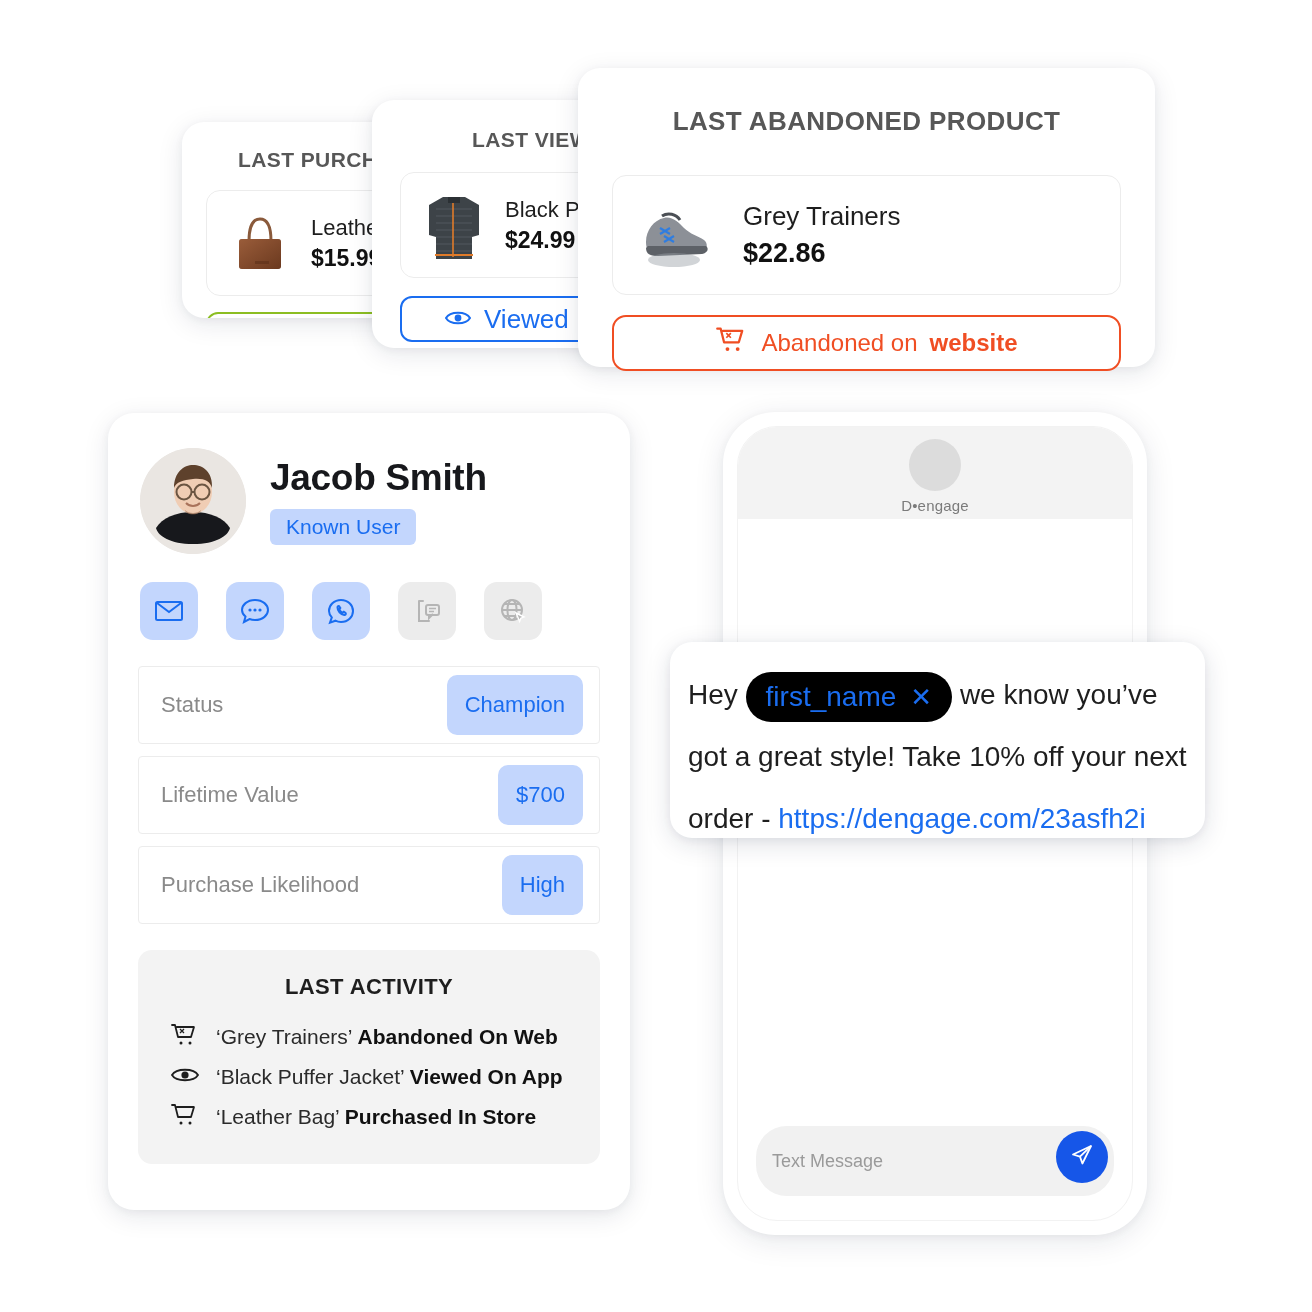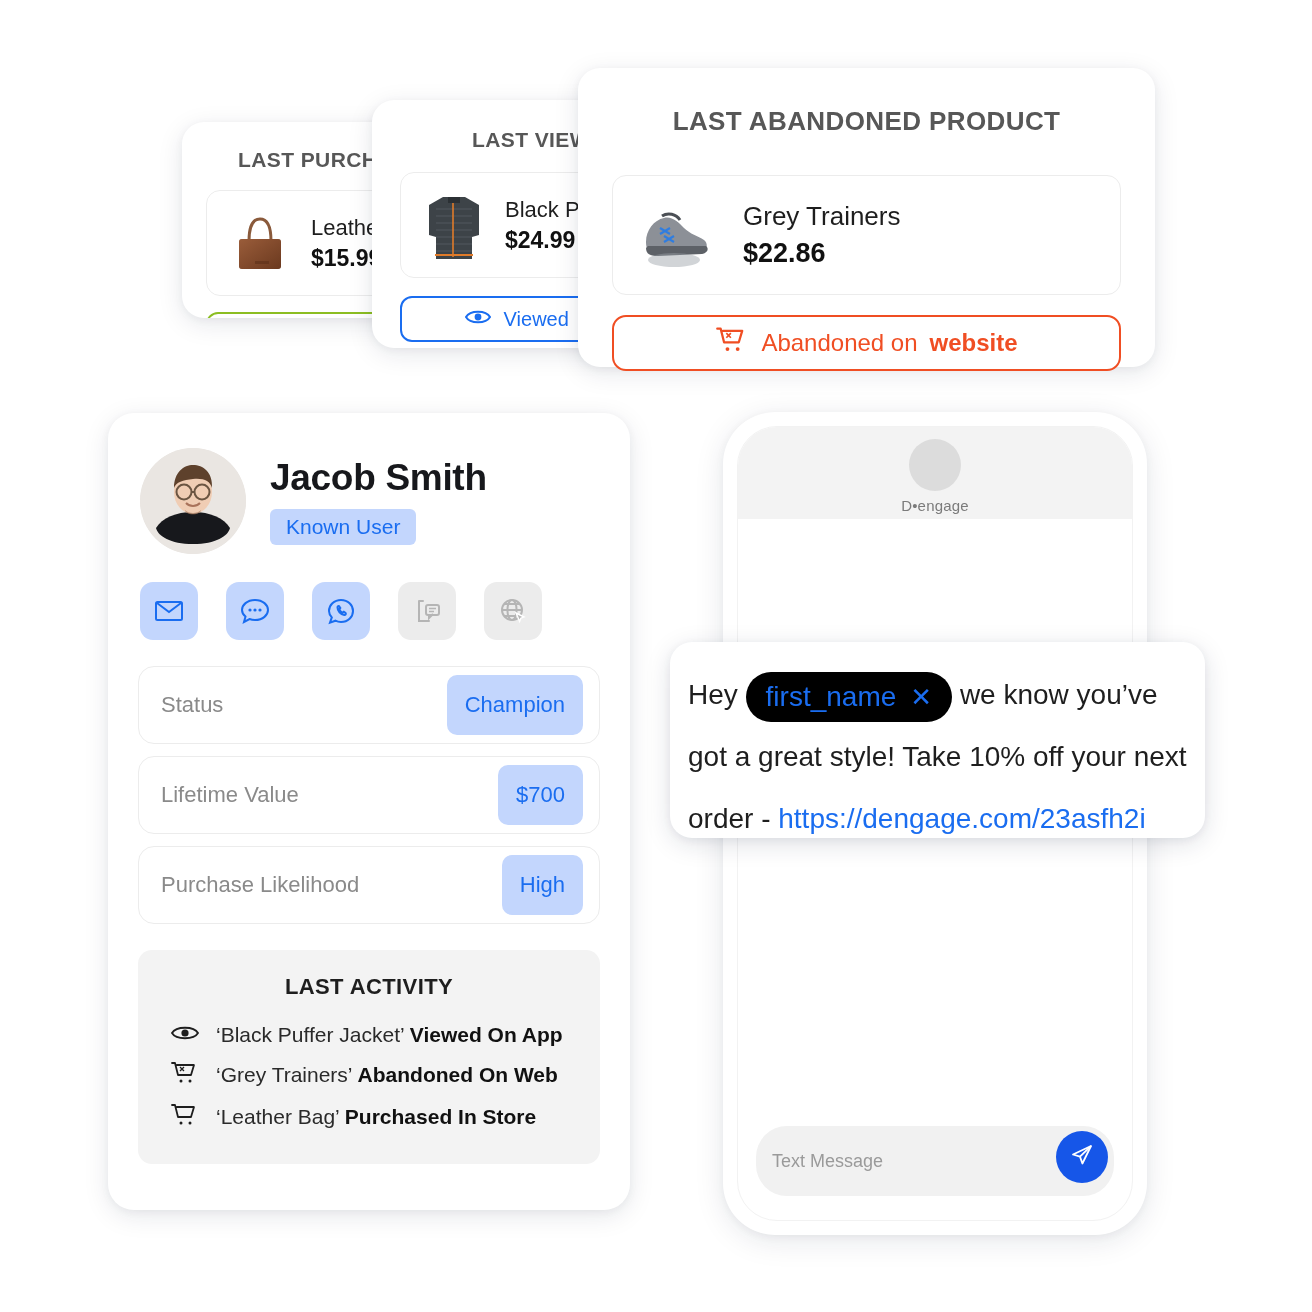--- a/index.html
+++ b/index.html
@@ -44,21 +44,21 @@
   .prod-name { font-size: 22px; color: #1e1e1e; white-space: nowrap; }
   .prod-price { font-size: 23px; font-weight: 700; color: #111; margin-top: 4px; white-space: nowrap; }
 
   
   .action {
     display: flex; align-items: center; justify-content: center;
     gap: 12px;
     border-radius: 12px;
     border: 2px solid;
     height: 46px;
-    font-size: 20px;
+    font-size: 26px;
     white-space: nowrap;
     background: #fff;
   }
   .action.green { border-color: #8CBE22; color: #8CBE22; }
   .action.blue  { border-color: #1A6DF0; color: #1A6DF0; }
   .action.orange{ border-color: #F04E23; color: #F04E23; font-size: 24px; height: 56px; border-radius: 14px; }
   .action b { font-weight: 700; }
 
   
   #profile-card { left: 108px; top: 413px; width: 522px; height: 797px; border-radius: 26px; }
@@ -80,21 +80,21 @@
   .chan {
     width: 58px; height: 58px; border-radius: 13px;
     display: flex; align-items: center; justify-content: center;
   }
   .chan.on { background: #c3d6fd; }
   .chan.off { background: #ececec; }
 
   .attr-list { padding: 26px 30px 0 30px; display: flex; flex-direction: column; gap: 12px; }
   .attr-row {
     display: flex; align-items: center; justify-content: space-between;
-    border: 1px solid #ececec; border-radius: 16px;
+    border: 1px solid #ececec; border-radius: 4px;
     height: 78px; padding: 0 16px 0 22px;
   }
   .attr-label { font-size: 22px; color: #8a8a8a; }
   .attr-value {
     background: #c3d6fd; color: #1A6DF0;
     font-size: 22px; border-radius: 10px; padding: 17px 18px;
   }
 
   .activity {
     margin: 26px 30px 0 30px;
@@ -339,43 +339,43 @@
         <span class="attr-label">Purchase Likelihood</span>
         <span class="attr-value">High</span>
       </div>
     </div>
 
     <div class="activity">
       <div class="activity-title">LAST ACTIVITY</div>
 
       <div class="act-row">
         <span>
-          <svg width="30" height="22" viewBox="0 0 30 22" fill="none" stroke="#1e1e1e" stroke-width="1.8">
-            <path d="M2 11 C6 4, 24 4, 28 11 C24 18, 6 18, 2 11 Z"></path>
-            <circle cx="15" cy="11" r="3.6" fill="#1e1e1e" stroke="none"></circle>
-          </svg>
-        </span>
-        <span class="act-text">
-          <span>‘Black Puffer Jacket’</span>
-          <b>Viewed On App</b>
-        </span>
-      </div>
-
-      <div class="act-row">
-        <span>
           <svg width="30" height="26" viewBox="0 0 30 26" fill="none" stroke="#1e1e1e" stroke-width="1.8">
             <path d="M2 3h3l3 12h13l3-10H7" stroke-linecap="round" stroke-linejoin="round"></path>
             <path d="M10 7l4 4M14 7l-4 4" stroke-width="1.3"></path>
             <circle cx="11" cy="21" r="1.5" fill="#1e1e1e" stroke="none"></circle>
             <circle cx="20" cy="21" r="1.5" fill="#1e1e1e" stroke="none"></circle>
           </svg>
         </span>
         <span class="act-text">
           <span>‘Grey Trainers’</span>
           <b>Abandoned On Web</b>
+        </span>
+      </div>
+
+      <div class="act-row">
+        <span>
+          <svg width="30" height="22" viewBox="0 0 30 22" fill="none" stroke="#1e1e1e" stroke-width="1.8">
+            <path d="M2 11 C6 4, 24 4, 28 11 C24 18, 6 18, 2 11 Z"></path>
+            <circle cx="15" cy="11" r="3.6" fill="#1e1e1e" stroke="none"></circle>
+          </svg>
+        </span>
+        <span class="act-text">
+          <span>‘Black Puffer Jacket’</span>
+          <b>Viewed On App</b>
         </span>
       </div>
 
       <div class="act-row">
         <span>
           <svg width="30" height="26" viewBox="0 0 30 26" fill="none" stroke="#1e1e1e" stroke-width="1.8">
             <path d="M2 3h3l3 12h13l3-10H7" stroke-linecap="round" stroke-linejoin="round"></path>
             <circle cx="11" cy="21" r="1.5" fill="#1e1e1e" stroke="none"></circle>
             <circle cx="20" cy="21" r="1.5" fill="#1e1e1e" stroke="none"></circle>
           </svg>

